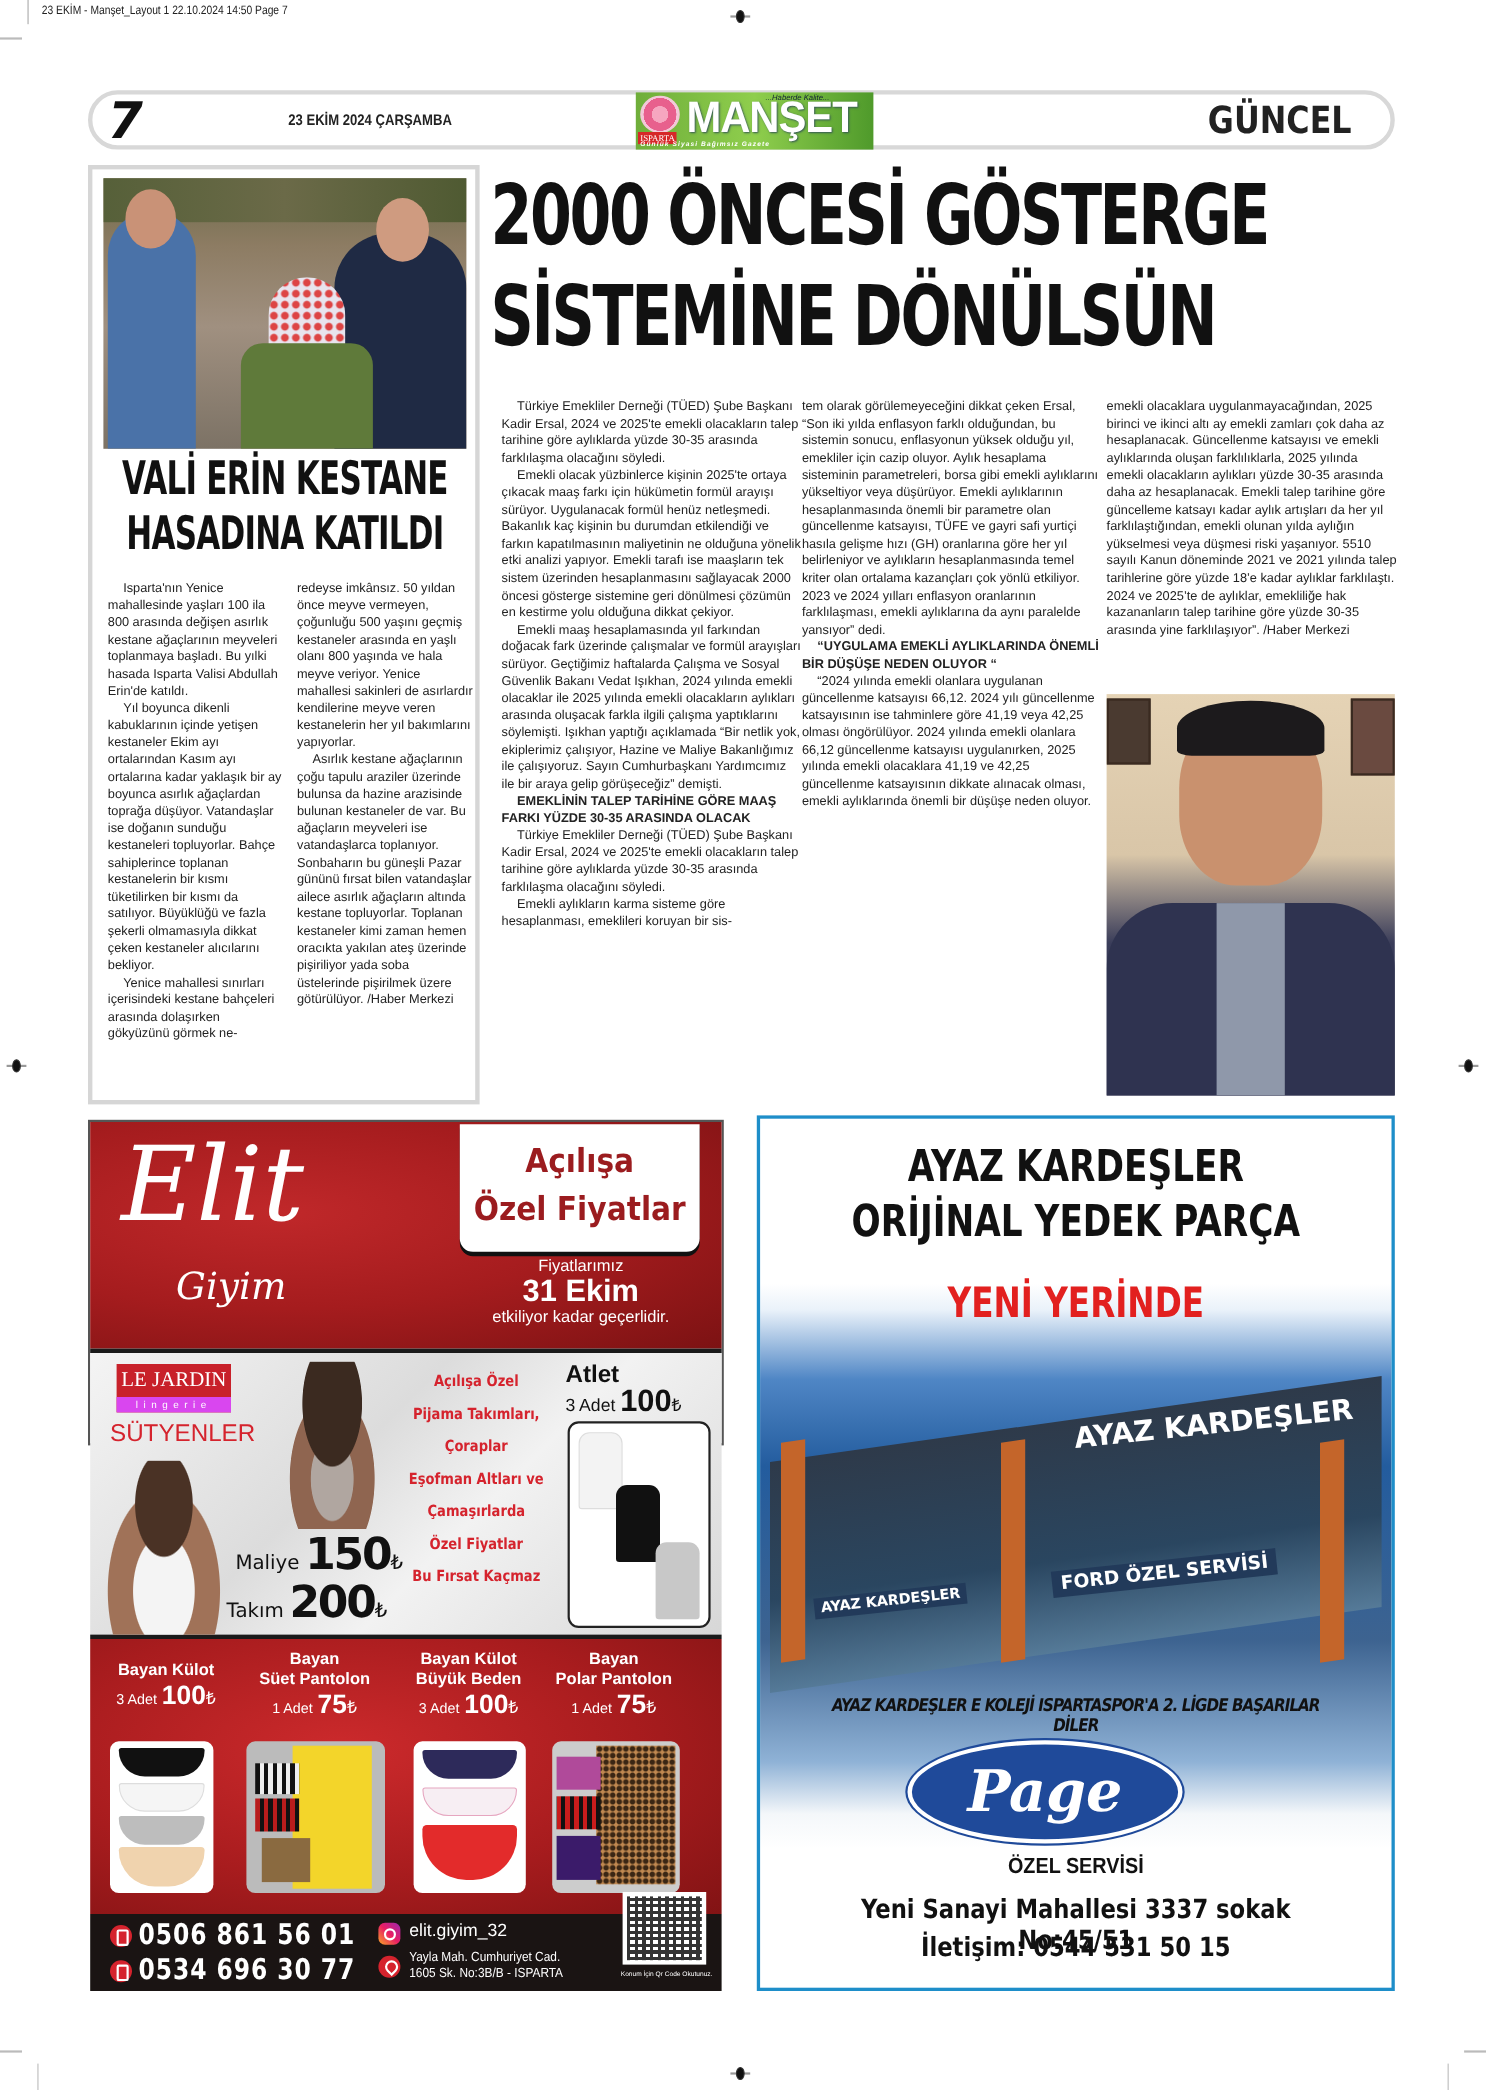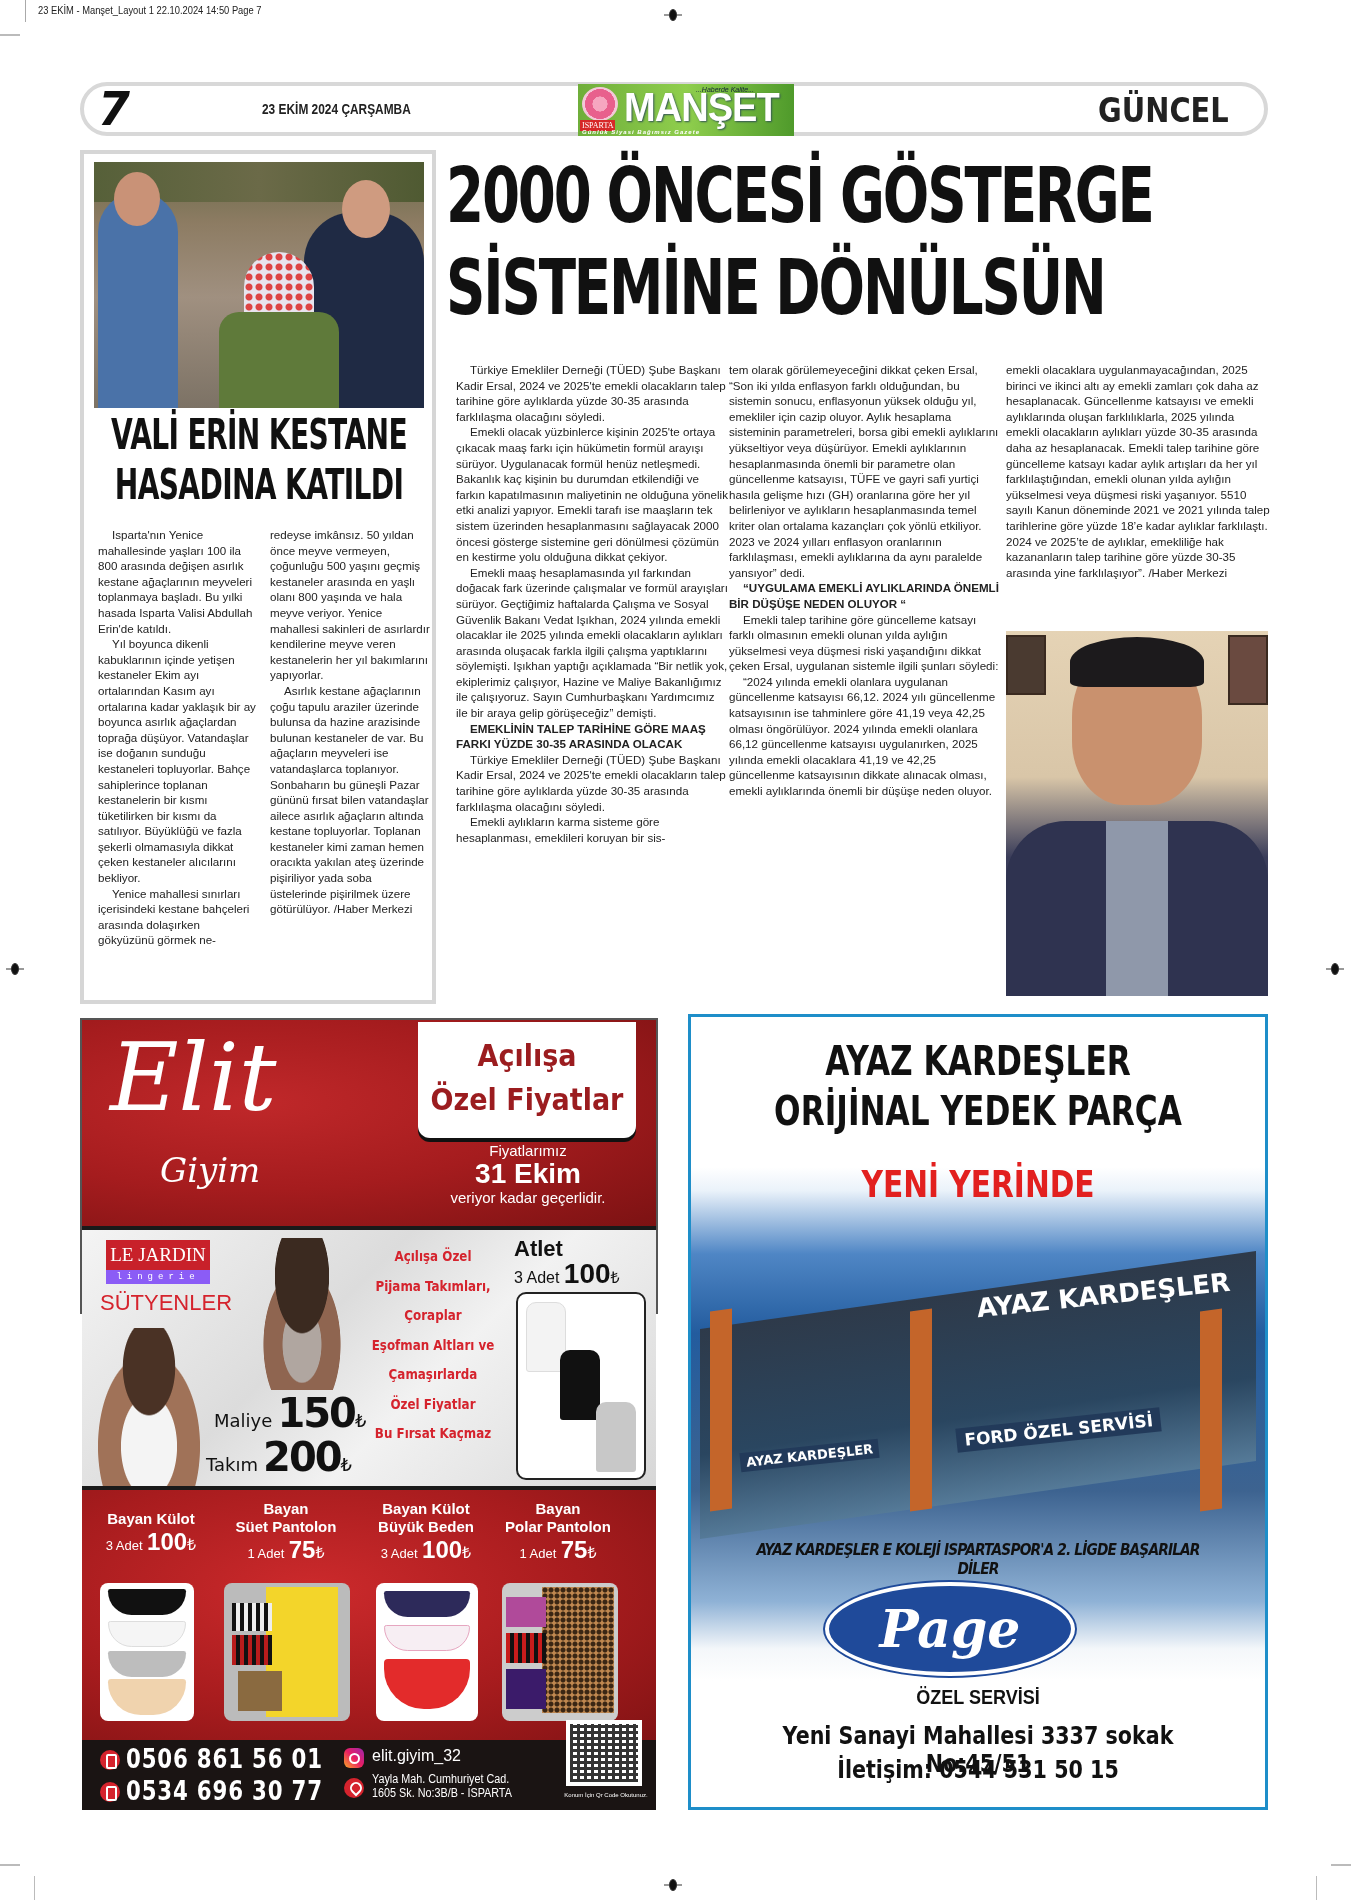--- a/index.html
+++ b/index.html
@@ -39,21 +39,21 @@
   .elit-script { left: 110px; top: 1028px; font-family: "DejaVu Serif", serif; font-style: italic; font-size: 94px; color: #fff; font-weight: normal; line-height: 100px; }
   .elit-giyim { left: 160px; top: 1150px; font-family: "DejaVu Serif", serif; font-style: italic; font-size: 34px; color: #fff; }
   .elit-box { left: 418px; top: 1022px; width: 218px; height: 116px; background: #fff; border-radius: 0 0 12px 12px; box-shadow: 0 4px 0 #111; text-align: center; color: #9b1c1f; font-weight: bold; font-size: 30px; line-height: 44px; padding-top: 12px; font-family: "DejaVu Sans", sans-serif; transform-origin: center; }
   .elit-box span { display: block; transform: scaleX(0.9); }
   .elit-valid { left: 398px; top: 1142px; width: 260px; text-align: center; color: #fff; }
   .elit-valid .a { font-size: 15px; }
   .elit-valid .b { font-size: 28px; font-weight: bold; line-height: 30px; }
   .elit-valid .c { font-size: 15px; }
   .elit-mid { left: 82px; top: 1226px; width: 574px; height: 264px; background: linear-gradient(135deg, #f4f4f4 0%, #dcdcdc 40%, #f2f2f2 60%, #d7d7d7 100%); border-top: 4px solid #1a1a1a; border-bottom: 4px solid #1a1a1a; }
   .lejardin { left: 106px; top: 1240px; width: 104px; height: 44px; background: #c8212a; color: #fff; text-align: center; font-family: "Liberation Serif", serif; font-size: 19px; line-height: 30px; }
-  .lejardin small { position: absolute; left: 0; bottom: 0; width: 100%; height: 14px; background: #8b5cf6; font-size: 9px; line-height: 14px; letter-spacing: 5px; font-family: Liberation Mono, monospace; }
+  .lejardin small { position: absolute; left: 0; bottom: 0; width: 100%; height: 14px; background: #d946ef; font-size: 9px; line-height: 14px; letter-spacing: 5px; font-family: Liberation Sans, sans-serif; }
   .sutyen { left: 100px; top: 1290px; font-size: 22px; font-weight: normal; color: #d5232d; }
   .woman1 { left: 84px; top: 1328px; width: 130px; height: 158px; background: radial-gradient(ellipse at 50% 25%, #4a3225 0 28%, transparent 29%), radial-gradient(ellipse at 50% 75%, #f4f4f4 0 30%, #a07258 31% 55%, transparent 56%); }
   .woman2 { left: 248px; top: 1238px; width: 108px; height: 152px; background: radial-gradient(ellipse at 50% 25%, #3b2a20 0 35%, transparent 36%), radial-gradient(ellipse at 50% 70%, #b0a6a0 0 25%, #8f6550 26% 50%, transparent 51%); }
   .price-line { font-family: "DejaVu Sans", sans-serif; color: #111; }
   .price-line .lbl { font-size: 18px; }
   .price-line .num { font-size: 40px; font-weight: 900; letter-spacing: -2px; margin-top: 16px; }
   .price-line .cur { font-size: 18px; }
   .promo-list { left: 358px; top: 1242px; width: 150px; text-align: center; color: #d5232d; font-weight: bold; font-size: 14px; line-height: 29.5px; font-family: "DejaVu Sans", sans-serif; transform: scaleX(0.85); transform-origin: center; }
   .atlet-title { left: 514px; top: 1236px; font-size: 22px; font-weight: 900; color: #111; }
   .atlet-price { left: 514px; top: 1258px; color: #111; }
@@ -156,21 +156,20 @@
     <p>Türkiye Emekliler Derneği (TÜED) Şube Başkanı Kadir Ersal,  2024 ve 2025'te emekli olacakların talep tarihine göre aylıklarda yüzde 30-35 arasında farklılaşma olacağını söyledi.</p>
     <p>Emekli olacak yüzbinlerce kişinin 2025'te ortaya çıkacak maaş farkı için hükümetin formül arayışı sürüyor. Uygulanacak formül henüz netleşmedi. Bakanlık kaç kişinin bu durumdan etkilendiği ve farkın kapatılmasının maliyetinin ne olduğuna yönelik etki analizi yapıyor. Emekli tarafı ise maaşların tek sistem üzerinden hesaplanmasını sağlayacak 2000 öncesi gösterge sistemine geri dönülmesi çözümün en kestirme yolu olduğuna dikkat çekiyor.</p>
     <p>Emekli maaş hesaplamasında yıl farkından doğacak fark üzerinde çalışmalar ve formül arayışları sürüyor. Geçtiğimiz haftalarda Çalışma ve Sosyal Güvenlik Bakanı Vedat Işıkhan, 2024 yılında emekli olacaklar ile 2025 yılında emekli olacakların aylıkları arasında oluşacak farkla ilgili çalışma yaptıklarını söylemişti. Işıkhan yaptığı açıklamada “Bir netlik yok, ekiplerimiz çalışıyor, Hazine ve Maliye Bakanlığımız ile çalışıyoruz. Sayın Cumhurbaşkanı Yardımcımız ile bir araya gelip görüşeceğiz” demişti.</p>
     <p class="sub">EMEKLİNİN TALEP TARİHİNE GÖRE MAAŞ FARKI YÜZDE 30-35 ARASINDA OLACAK</p>
     <p>Türkiye Emekliler Derneği (TÜED) Şube Başkanı Kadir Ersal,  2024 ve 2025'te emekli olacakların talep tarihine göre aylıklarda yüzde 30-35 arasında farklılaşma olacağını söyledi.</p>
     <p>Emekli aylıkların karma sisteme göre hesaplanması, emeklileri koruyan bir sis-</p>
   </div>
 <div class="abs col-text" id="mcol2" style="left:729px;top:362px;width:272px;">
     <p style="text-indent: 0px;">tem olarak görülemeyeceğini dikkat çeken Ersal, “Son iki yılda enflasyon farklı olduğundan, bu sistemin sonucu, enflasyonun yüksek olduğu yıl, emekliler için cazip oluyor. Aylık hesaplama sisteminin parametreleri, borsa gibi emekli aylıklarını yükseltiyor veya düşürüyor. Emekli aylıklarının hesaplanmasında önemli bir parametre olan güncellenme katsayısı, TÜFE ve gayri safi yurtiçi hasıla gelişme hızı (GH) oranlarına göre her yıl belirleniyor ve aylıkların hesaplanmasında temel kriter olan ortalama kazançları çok yönlü etkiliyor. 2023 ve 2024 yılları enflasyon oranlarının farklılaşması, emekli aylıklarına da aynı paralelde yansıyor” dedi.</p>
     <p class="sub">“UYGULAMA EMEKLİ AYLIKLARINDA ÖNEMLİ BİR DÜŞÜŞE NEDEN OLUYOR “</p>
-    <p>Emekli talep tarihine göre güncelleme katsayı farklı olmasının emekli olunan yılda aylığın yükselmesi veya düşmesi riski yaşandığını dikkat çeken Ersal, uygulanan sistemle ilgili şunları söyledi:</p>
     <p>“2024 yılında emekli olanlara uygulanan güncellenme katsayısı 66,12. 2024 yılı güncellenme katsayısının ise tahminlere göre 41,19 veya 42,25 olması öngörülüyor. 2024 yılında emekli olanlara 66,12 güncellenme katsayısı uygulanırken, 2025 yılında emekli olacaklara 41,19 ve 42,25 güncellenme katsayısının dikkate alınacak olması, emekli aylıklarında önemli bir düşüşe neden oluyor.</p>
   </div>
 <div class="abs col-text" id="mcol3" style="left:1006px;top:362px;width:264px;">
     <p style="text-indent: 0px;">emekli olacaklara uygulanmayacağından, 2025 birinci ve ikinci altı ay emekli zamları çok daha az hesaplanacak. Güncellenme katsayısı ve emekli aylıklarında oluşan farklılıklarla, 2025 yılında emekli olacakların aylıkları yüzde 30-35 arasında daha az hesaplanacak. Emekli talep tarihine göre güncelleme katsayı kadar aylık artışları da her yıl farklılaştığından, emekli olunan yılda aylığın yükselmesi veya düşmesi riski yaşanıyor. 5510 sayılı Kanun döneminde 2021 ve 2021 yılında talep tarihlerine göre yüzde 18’e kadar aylıklar farklılaştı. 2024 ve 2025’te de aylıklar, emekliliğe hak kazananların talep tarihine göre yüzde 30-35 arasında yine farklılaşıyor”. /Haber Merkezi</p>
   </div>
 <div class="abs photo2">
   <div style="position:absolute;left:0;top:4px;width:40px;height:60px;background:#4a3a30;border:2px solid #3a2a20;"></div>
   <div style="position:absolute;left:222px;top:4px;width:40px;height:70px;background:#6a4a40;border:2px solid #3a2a20;"></div>
   <div style="position:absolute;left:66px;top:14px;width:130px;height:160px;background:#c9916e;border-radius:45% 45% 40% 40%;"></div>
   <div style="position:absolute;left:64px;top:6px;width:134px;height:50px;background:#1c1a1c;border-radius:50% 50% 10% 10%;"></div>
@@ -182,21 +181,21 @@
 <div class="abs elit-top"></div>
 <div class="abs elit-script">Elit</div>
 <div class="abs elit-giyim">Giyim</div>
 <div class="abs elit-box">
   <span>Açılışa</span>
   <span>Özel Fiyatlar</span>
 </div>
 <div class="abs elit-valid">
   <div class="a">Fiyatlarımız</div>
   <div class="b">31 Ekim</div>
-  <div class="c">veriyor kadar geçerlidir.</div>
+  <div class="c">etkiliyor kadar geçerlidir.</div>
 </div>
 <div class="abs elit-mid"></div>
 <div class="abs lejardin"><span>LE JARDIN</span><small>lingerie</small></div>
 <div class="abs sutyen">SÜTYENLER</div>
 <div class="abs woman1"></div>
 <div class="abs woman2"></div>
 <div class="abs price-line" style="left:214px;top:1390px;">
   <span class="lbl">Maliye</span>
   <span class="num">150</span><span class="cur">₺</span>
 </div>

